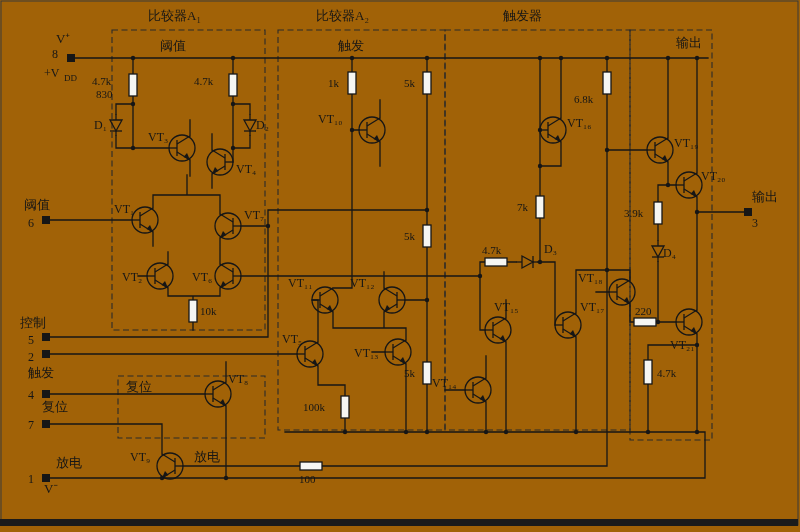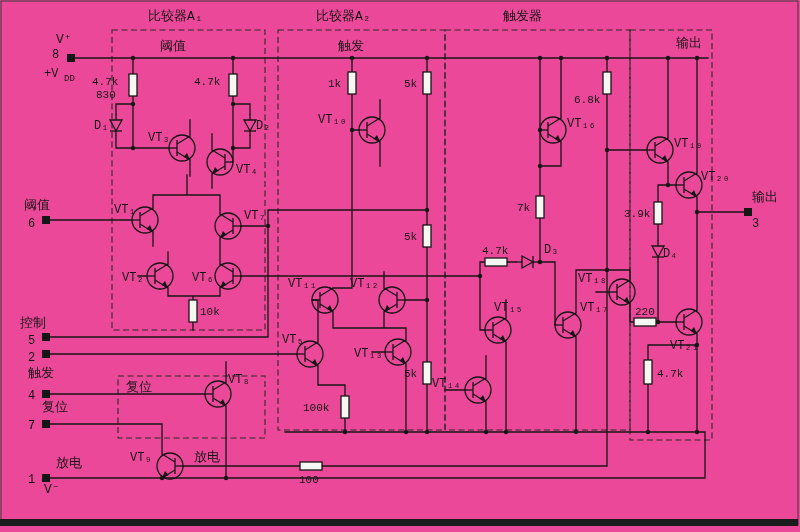--- a/index.html
+++ b/index.html
@@ -1,17 +1,17 @@
 <!DOCTYPE html>
 <html><head>
 <meta charset="utf-8">
 <style>
   html,body{margin:0;padding:0;background:#e9e9e4;}
-  #page{position:relative;width:800px;height:532px;background:#ec4899;overflow:hidden;
-        font-family:Liberation Mono, monospace;}
+  #page{position:relative;width:800px;height:532px;background:#a16207;overflow:hidden;
+        font-family:Liberation Serif, serif;}
   svg text{fill:#161616;}
   .t13{font-size:13px;}
   .t12{font-size:12px;}
   .t11{font-size:11px;}
   .t9{font-size:9px;}
   .w{stroke:#161616;stroke-width:1.3;fill:none;stroke-linecap:square;}
   .db{fill:none;stroke:#2a2a2a;stroke-width:1.1;stroke-dasharray:6 3.5;}
   .comp{fill:#f6f6f2;stroke:#161616;stroke-width:1.3;}
   .dot{fill:#161616;stroke:none;}
   .term{fill:#161616;stroke:none;}

